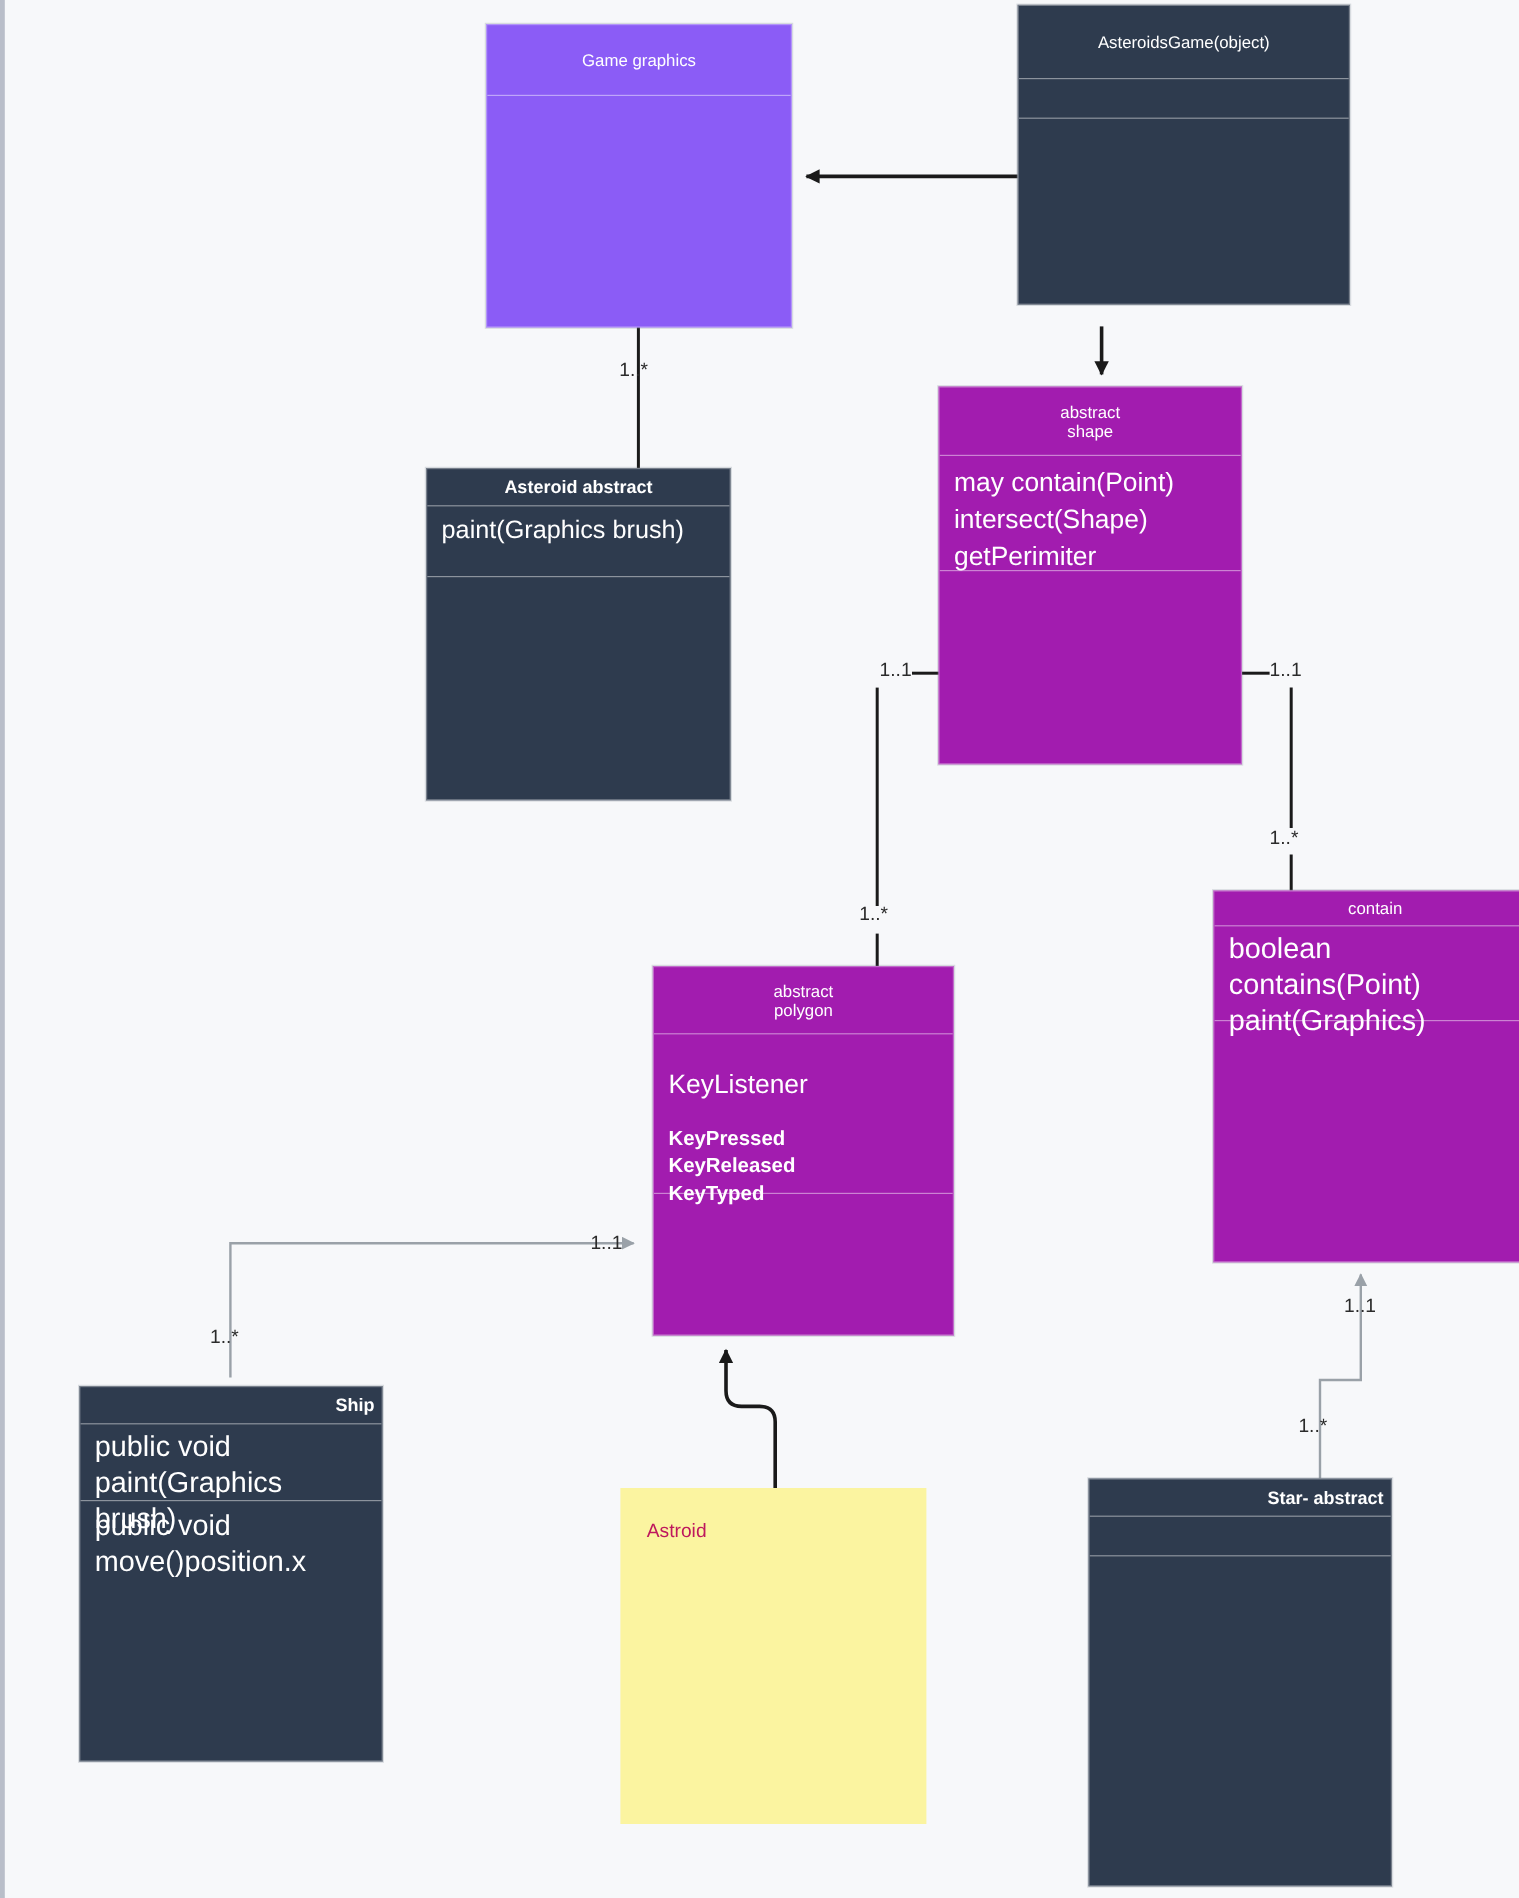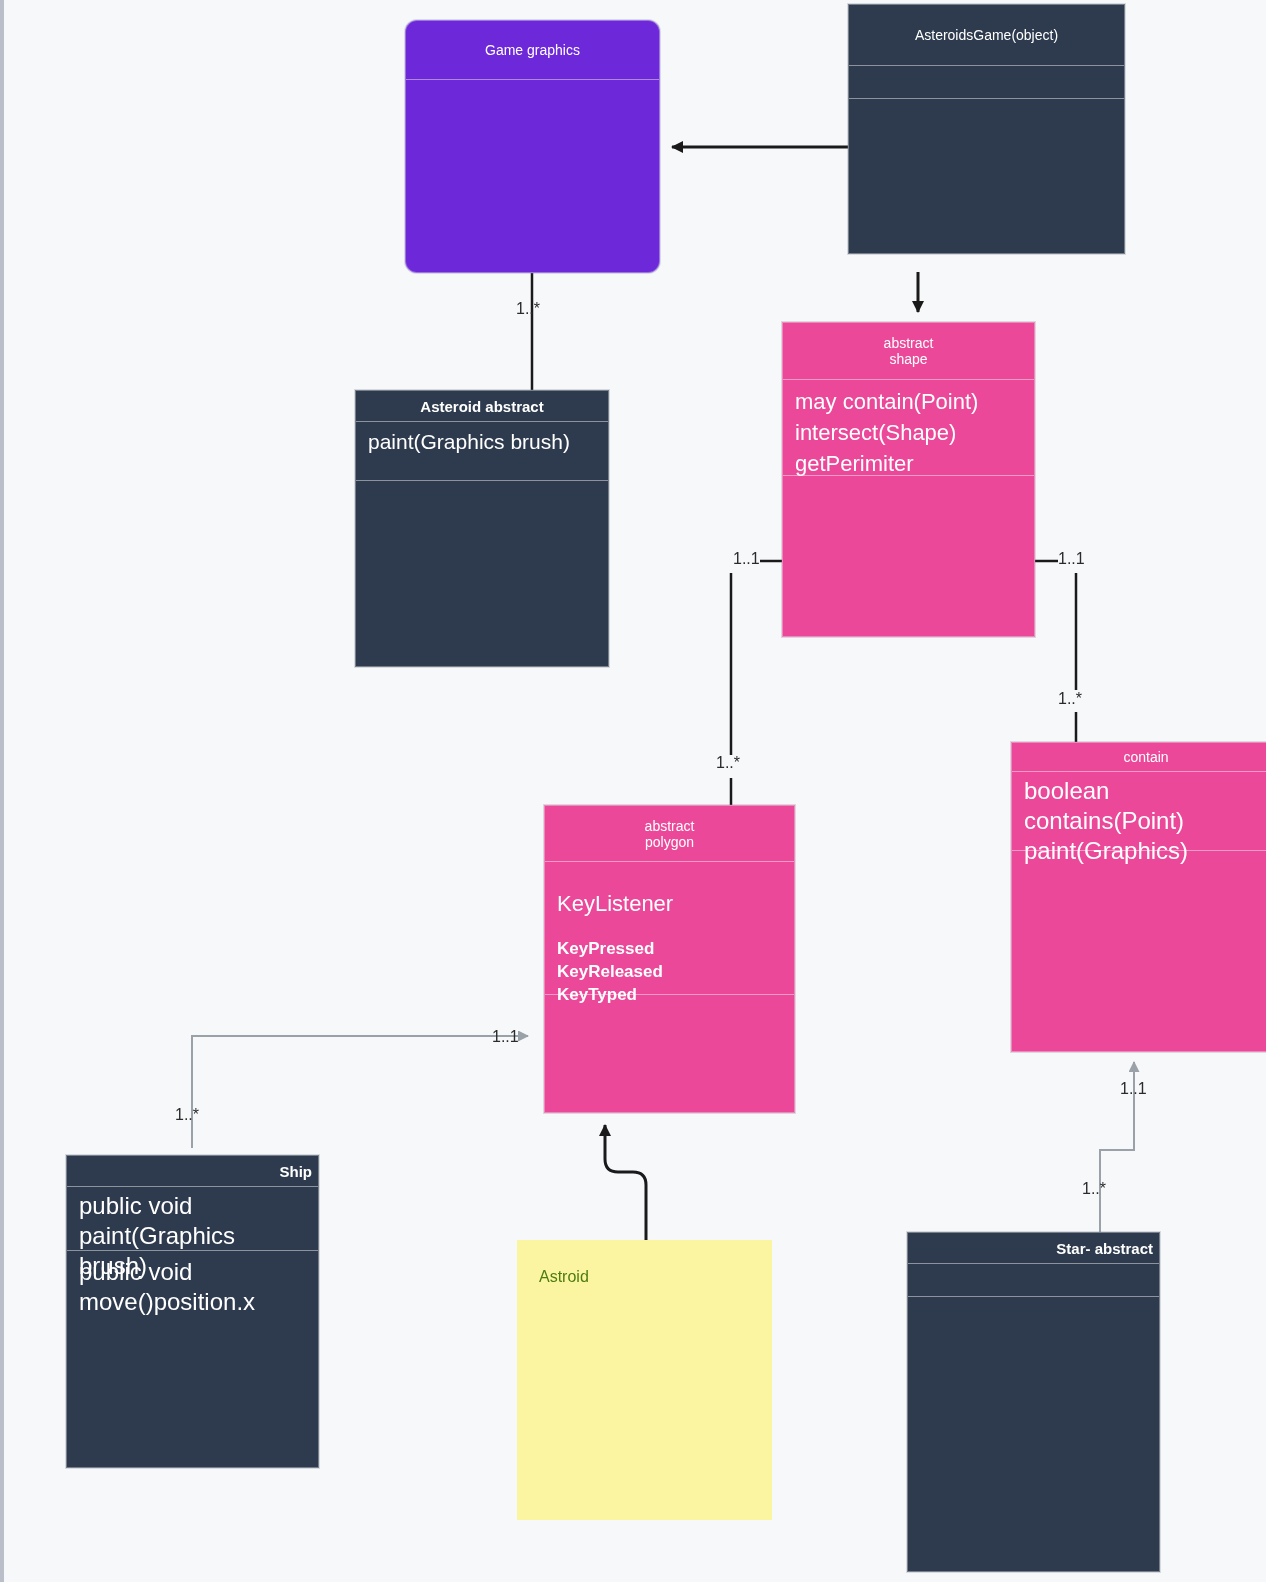--- a/index.html
+++ b/index.html
@@ -26,22 +26,22 @@
   .uml-box {
     position: absolute;
     box-sizing: border-box;
     border: 1px solid rgba(255,255,255,0.35);
     box-shadow: 0 0 0 1px rgba(120,130,145,0.25);
     display: flex;
     flex-direction: column;
     overflow: hidden;
   }
   .uml-box.dark   { background: #2e3b4e; }
-  .uml-box.gray   { background: #ec4899; }
-  .uml-box.orange { background: #6d28d9; border-radius: 12px; }
+  .uml-box.gray   { background: #a21caf; }
+  .uml-box.orange { background: #8b5cf6; }
   .uml-head {
     box-sizing: border-box;
     display: flex;
     flex-direction: column;
     align-items: center;
     justify-content: center;
     color: #ffffff;
     text-align: center;
     padding: 2px 6px;
     flex: none;
@@ -68,21 +68,21 @@
   .title-md   { font-size: 15px; font-weight: 700; }
   .body-lg    { font-size: 21px; line-height: 28px; }
   .body-md    { font-size: 17px; line-height: 23px; }
   .body-xl    { font-size: 24px; line-height: 30px; }
   .body-head  { font-size: 22px; line-height: 31px; }
   
   .note {
     position: absolute;
     box-sizing: border-box;
     background: #fbf4a0;
-    color: #4d7c0f;
+    color: #be185d;
     font-size: 16px;
     padding: 28px 0 0 22px;
   }
   
   .svg-layer {
     position: absolute;
     left: 0; top: 0;
     width: 1266px; height: 1582px;
     pointer-events: none;
   }

